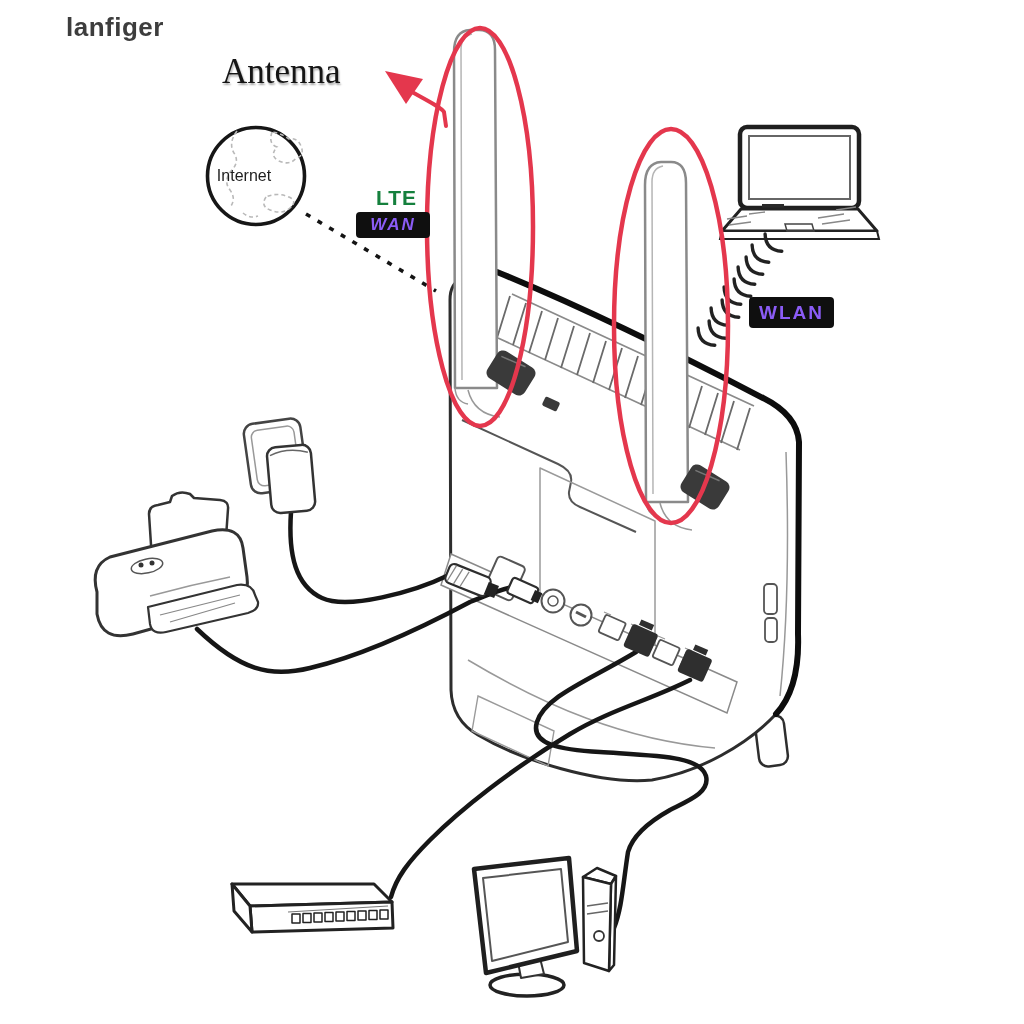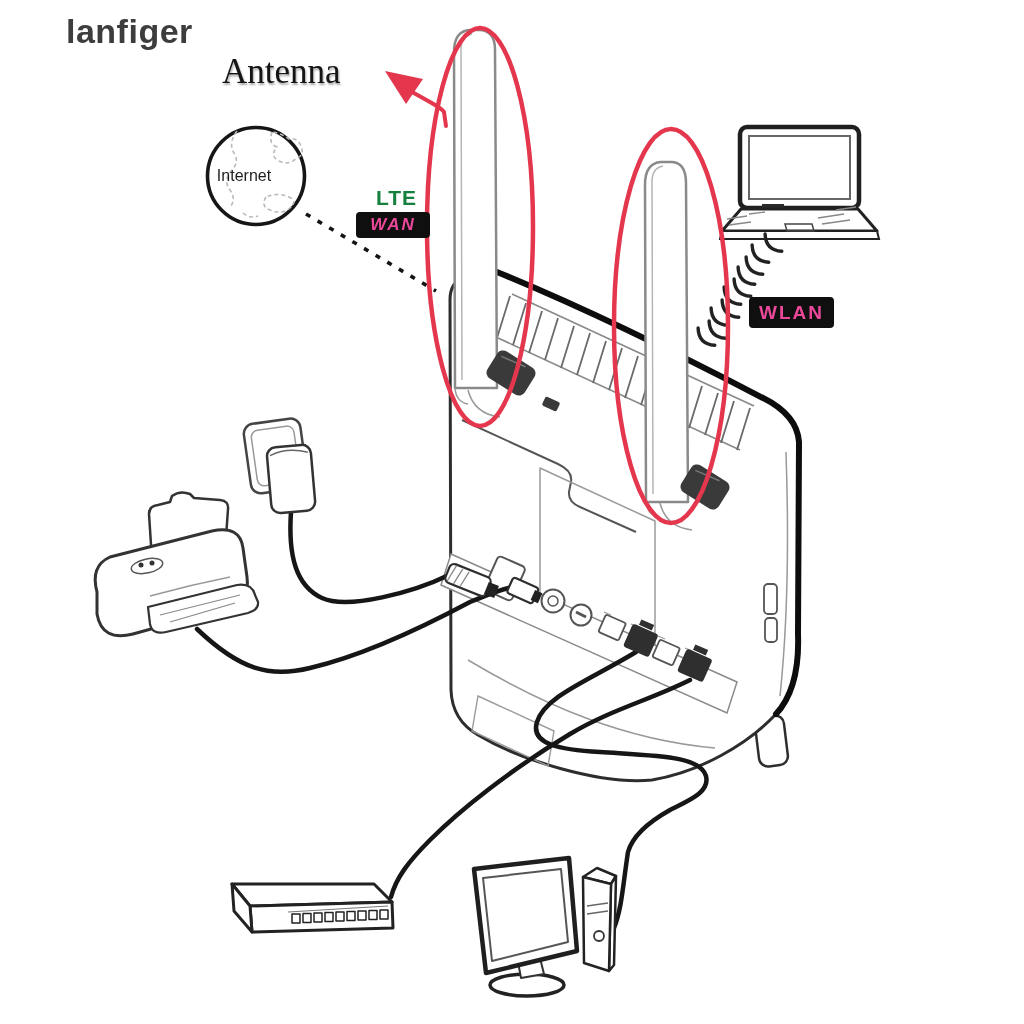--- a/index.html
+++ b/index.html
@@ -1,25 +1,25 @@
 <!DOCTYPE html>
 <html><head>
 <meta charset="utf-8">
 <style>
   html,body{margin:0;padding:0;background:#fff;}
   .stage{position:relative;width:1024px;height:1024px;background:#ffffff;overflow:hidden;
          font-family:"Liberation Sans",sans-serif;}
   .stage svg{position:absolute;left:0;top:0;}
   .txt{position:absolute;white-space:nowrap;}
-  .watermark{left:66px;top:12px;font-size:34px;font-weight:bold;letter-spacing:.5px;color:#3d3d3d;}
+  .watermark{left:66px;top:12px;font-size:26px;font-weight:bold;letter-spacing:.5px;color:#3d3d3d;}
   .antenna-label{left:222px;top:52px;font-size:35px;font-weight:normal;
          font-family:"Liberation Serif","DejaVu Serif",serif;color:#151515;
          text-shadow:1px 2px 2px #a8a8a8;}
   .lte-label{left:376px;top:186px;font-size:21px;font-weight:bold;color:#15803d;letter-spacing:1px;}
-  .badge{position:absolute;background:#0f0f0f;color:#ec4899;font-weight:bold;
+  .badge{position:absolute;background:#0f0f0f;color:#8b5cf6;font-weight:bold;
          display:flex;align-items:center;justify-content:center;border-radius:4px;}
   .wan-badge{left:356px;top:212px;width:74px;height:26px;font-size:17px;letter-spacing:2px;font-style:italic;}
   .wlan-badge{left:749px;top:297px;width:85px;height:31px;font-size:19px;letter-spacing:2px;}
   .internet-label{left:193px;top:167px;width:102px;text-align:center;font-size:16px;
          font-weight:normal;color:#1d1d1d;}
 </style>
 </head>
 <body>
 
 <div class="stage">

